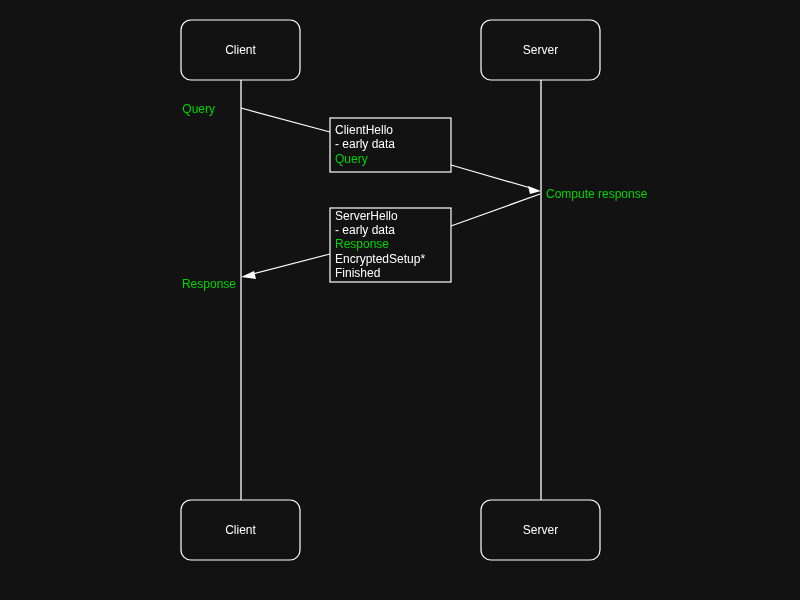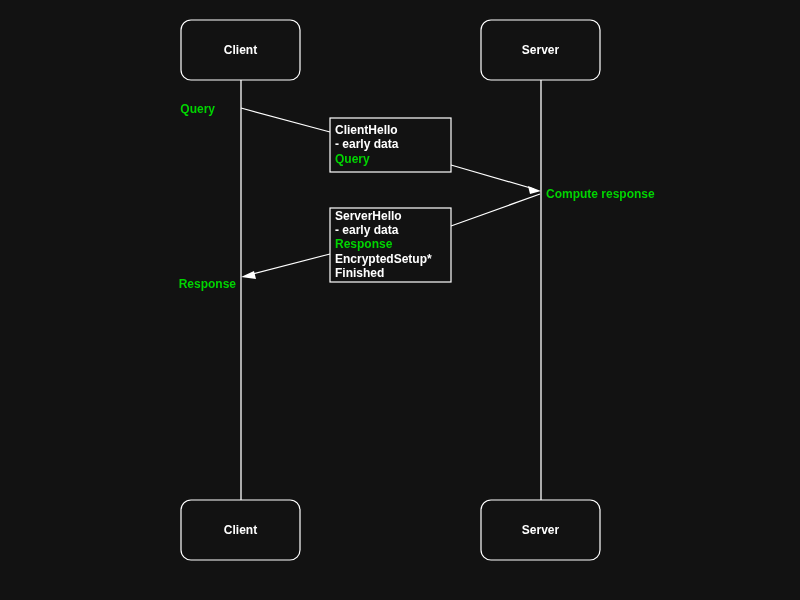--- a/index.html
+++ b/index.html
@@ -11,21 +11,20 @@
     width: 800px;
     height: 600px;
     overflow: hidden;
     font-family: "Liberation Sans", sans-serif;
   }
   #diagram-root {
     position: relative;
     width: 800px;
     height: 600px;
     background: #121212;
-    font-weight: bold;
   }
   svg.diagram-svg {
     position: absolute;
     top: 0;
     left: 0;
     width: 800px;
     height: 600px;
     display: block;
   }
   .participant-box {

